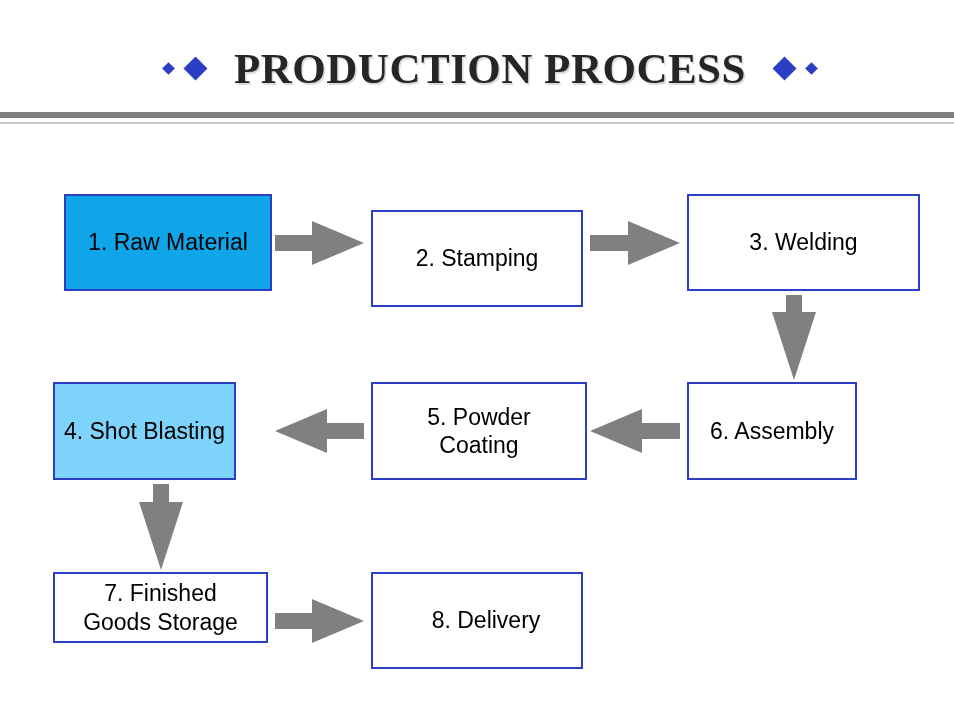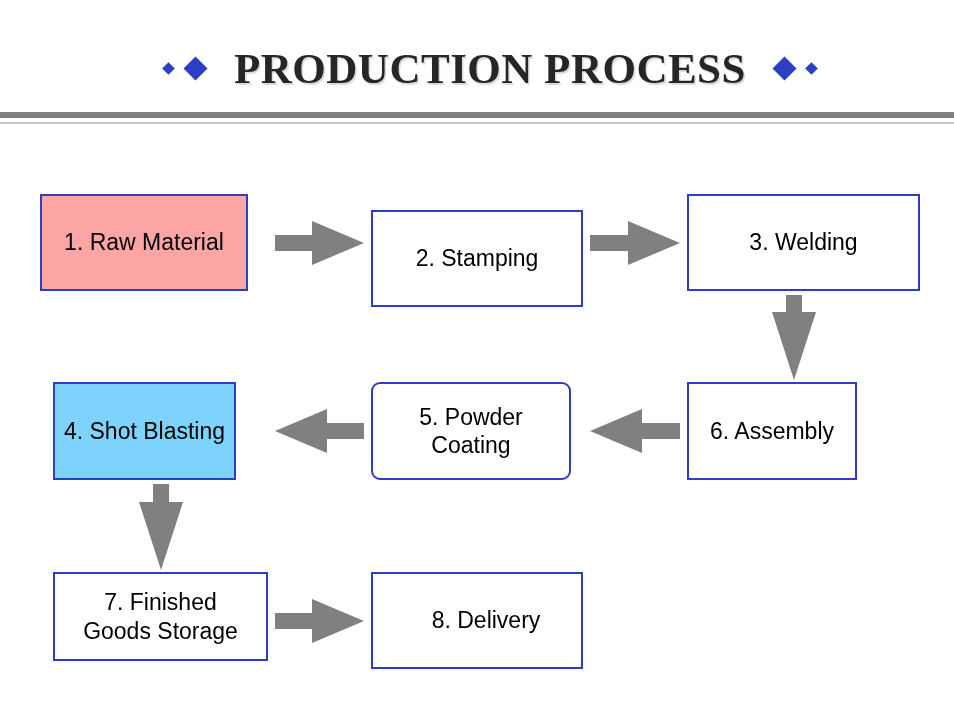--- a/index.html
+++ b/index.html
@@ -114,40 +114,40 @@
     <span class="diamond big" style="background: rgb(43, 62, 196);"></span>
     <span class="diamond small" style="background: rgb(43, 62, 196);"></span>
   </span>
 
 </div>
 
 <div id="divider-thick" style="background: rgb(128, 128, 128);"></div>
 <div id="divider-thin" style="background: rgb(200, 200, 200);"></div>
 
 <div id="flow-diagram">
-    <div class="flow-box" style="left: 40px; top: 194px; width: 208px; height: 97px; border-color: rgb(44, 62, 196); background: #fca5a5;">
+    <div class="flow-box" style="left: 64px; top: 194px; width: 208px; height: 97px; border-color: rgb(44, 62, 196); background: #0ea5e9;">
       <span class="label">1. Raw Material</span>
     </div>
     <div class="flow-box" style="left: 371px; top: 210px; width: 212px; height: 97px; border-color: rgb(44, 62, 196); background: rgb(255, 255, 255);">
       <span class="label">2. Stamping</span>
     </div>
     <div class="flow-box" style="left: 687px; top: 194px; width: 233px; height: 97px; border-color: rgb(44, 62, 196); background: rgb(255, 255, 255);">
       <span class="label">3. Welding</span>
     </div>
     <div class="flow-box" style="left: 53px; top: 382px; width: 183px; height: 98px; border-color: rgb(44, 62, 196); background: #7dd3fc;">
       <span class="label">4. Shot Blasting</span>
     </div>
-    <div class="flow-box" style="left: 371px; top: 382px; width: 200px; height: 98px; border-color: rgb(44, 62, 196); background: rgb(255, 255, 255); border-radius: 9px;">
+    <div class="flow-box" style="left: 371px; top: 382px; width: 216px; height: 98px; border-color: rgb(44, 62, 196); background: rgb(255, 255, 255);">
       <span class="label">5. Powder
 Coating</span>
     </div>
     <div class="flow-box" style="left: 687px; top: 382px; width: 170px; height: 98px; border-color: rgb(44, 62, 196); background: rgb(255, 255, 255);">
       <span class="label">6. Assembly</span>
     </div>
-    <div class="flow-box" style="left: 53px; top: 572px; width: 215px; height: 89px; border-color: rgb(44, 62, 196); background: rgb(255, 255, 255);">
+    <div class="flow-box" style="left: 53px; top: 572px; width: 215px; height: 71px; border-color: rgb(44, 62, 196); background: rgb(255, 255, 255);">
       <span class="label">7. Finished
 Goods Storage</span>
     </div>
     <div class="flow-box" style="left: 371px; top: 572px; width: 212px; height: 97px; border-color: rgb(44, 62, 196); background: rgb(255, 255, 255); padding-left: 24px;">
       <span class="label">8. Delivery</span>
     </div>
     <div class="arrow" style="left: 275px; top: 220.5px;">
       <svg width="89" height="44" viewBox="0 0 89 44">
         <polygon points="0,14 37,14 37,0 89,22 37,44 37,30 0,30" fill="#808080"></polygon>
       </svg>

